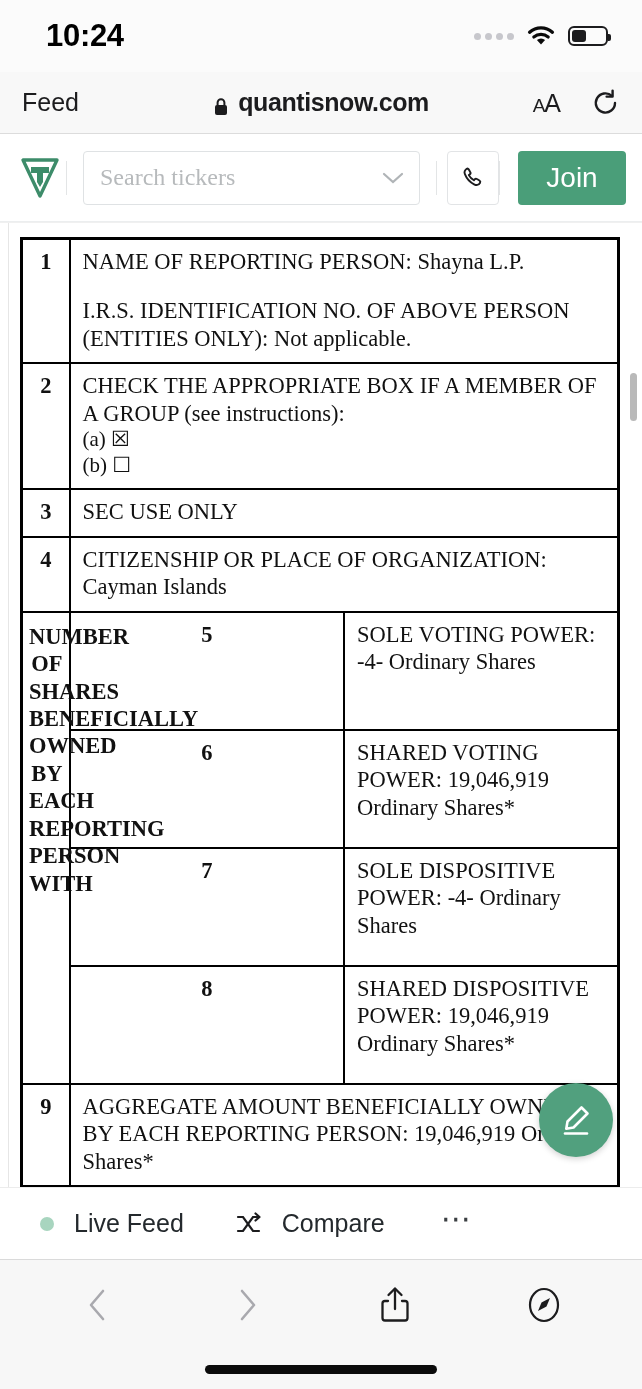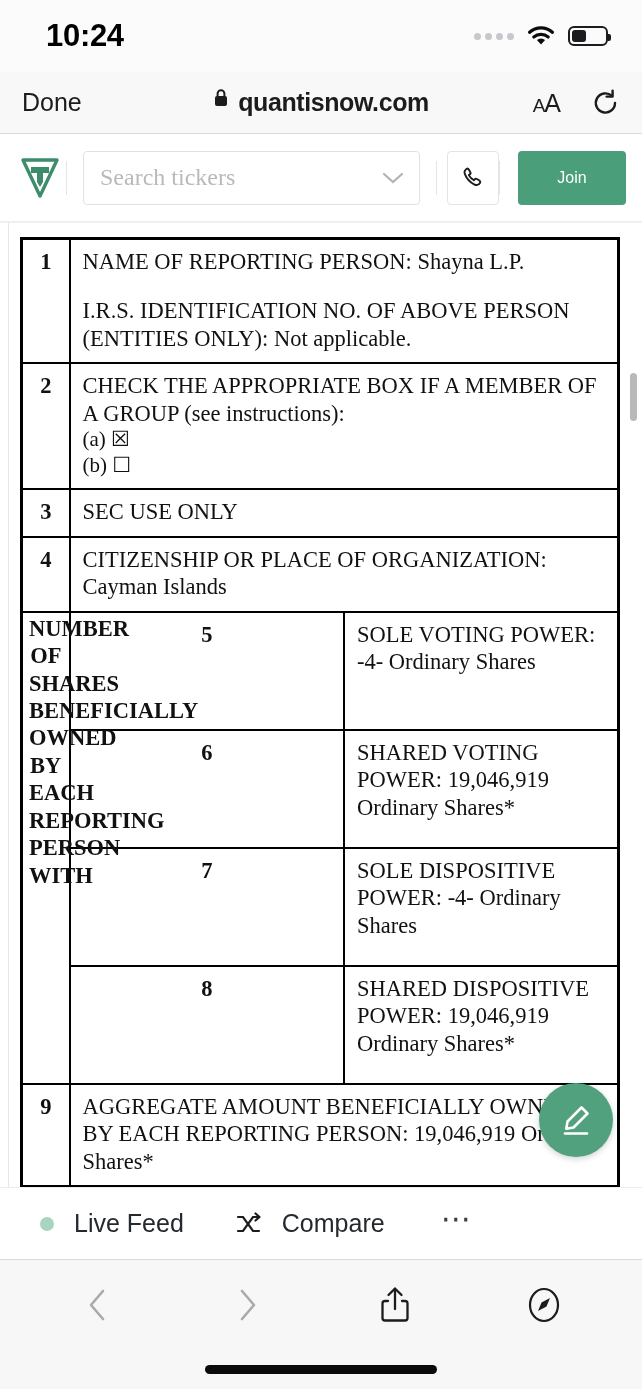--- a/index.html
+++ b/index.html
@@ -57,21 +57,21 @@
     padding: 0 22px 0 22px;
     position: relative;
   }
   .done-btn {
     font-size: 25px; color: #1c1c1e;
     background: none; border: none; cursor: pointer;
     font-family: "Liberation Sans", sans-serif;
   }
   .url-wrap {
     position: absolute; left: 0; right: 0;
-    display: flex; align-items: flex-start; justify-content: center;
+    display: flex; align-items: flex-end; justify-content: center;
     gap: 9px; pointer-events: none;
   }
   .lock-ico { width: 16px; height: 20px; display: block; }
   .url-text {
     font-size: 25px; font-weight: 600; color: #1c1c1e;
     letter-spacing: -0.4px;
   }
   .safari-right {
     margin-left: auto; display: flex; align-items: flex-end; gap: 32px;
   }
@@ -114,21 +114,21 @@
   .phone-btn {
     width: 52px; height: 54px; flex: 0 0 52px;
     border: 1px solid #e2e4e6; border-radius: 4px;
     background: #fff; display: flex; align-items: center;
     justify-content: center; cursor: pointer; margin-left: 10px;
   }
   .phone-ico { width: 30px; height: 30px; display: block; }
   .join-btn {
     height: 54px; min-width: 108px; margin-left: 18px;
     background: #4a9e79; color: #fff; border: none; border-radius: 4px;
-    font-size: 16px; cursor: pointer; padding: 0 22px;
+    font-size: 28px; cursor: pointer; padding: 0 22px;
     font-family: "Liberation Sans", sans-serif;
   }
 
   
   .doc-area {
     flex: 1 1 auto; position: relative;
     background: #fff; overflow: hidden;
     border-top: 1px solid #f0f0f0;
     padding: 14px 0 0 0;
   }
@@ -153,23 +153,23 @@
   .num-cell {
     width: 48px; text-align: center;
     font-weight: bold; font-size: 22px;
     padding-left: 0 !important; padding-right: 0 !important;
   }
   .num-cell-inner { width: 46px; }
   .row-tall { height: 118px; }
   .gap-line { display: block; height: 22px; }
   .cbx { font-size: 21px; letter-spacing: 0; }
   .side-label {
-    width: 182px; text-align: center; font-weight: bold;
+    width: 182px; text-align: right; font-weight: bold;
     font-size: 22.5px; line-height: 1.26; vertical-align: middle;
-    padding: 2px 6px !important;
+    padding: 10px 6px !important;
   }
 
   
   .fab {
     position: absolute; right: 29px; bottom: 30px;
     width: 74px; height: 74px; border-radius: 50%;
     background: #51a07e; border: none; cursor: pointer;
     display: flex; align-items: center; justify-content: center;
     box-shadow: 0 2px 6px rgba(0,0,0,0.18);
   }
@@ -246,21 +246,21 @@
           <path d="M7.8 12 A11.2 11.2 0 0 1 22.2 12" stroke="#0b0b0b" stroke-width="3.1" fill="none" stroke-linecap="round"></path>
         </svg>
       </span>
       <span class="batt">
         <span class="batt-fill" style="width:45%"></span>
       </span>
     </div>
   </div>
 
   <div class="safari-top">
-    <button class="done-btn">Done</button>
+    <button class="done-btn">Feed</button>
     <div class="url-wrap">
       <span>
         <svg class="lock-ico" viewBox="0 0 16 20">
           <rect x="2" y="8" width="12" height="10" rx="2" fill="#1c1c1e"></rect>
           <path d="M4.6 8.4 V5.6 a3.4 3.4 0 0 1 6.8 0 V8.4" stroke="#1c1c1e" stroke-width="2" fill="none"></path>
         </svg>
       </span>
       <span class="url-text">quantisnow.com</span>
     </div>
     <div class="safari-right">

